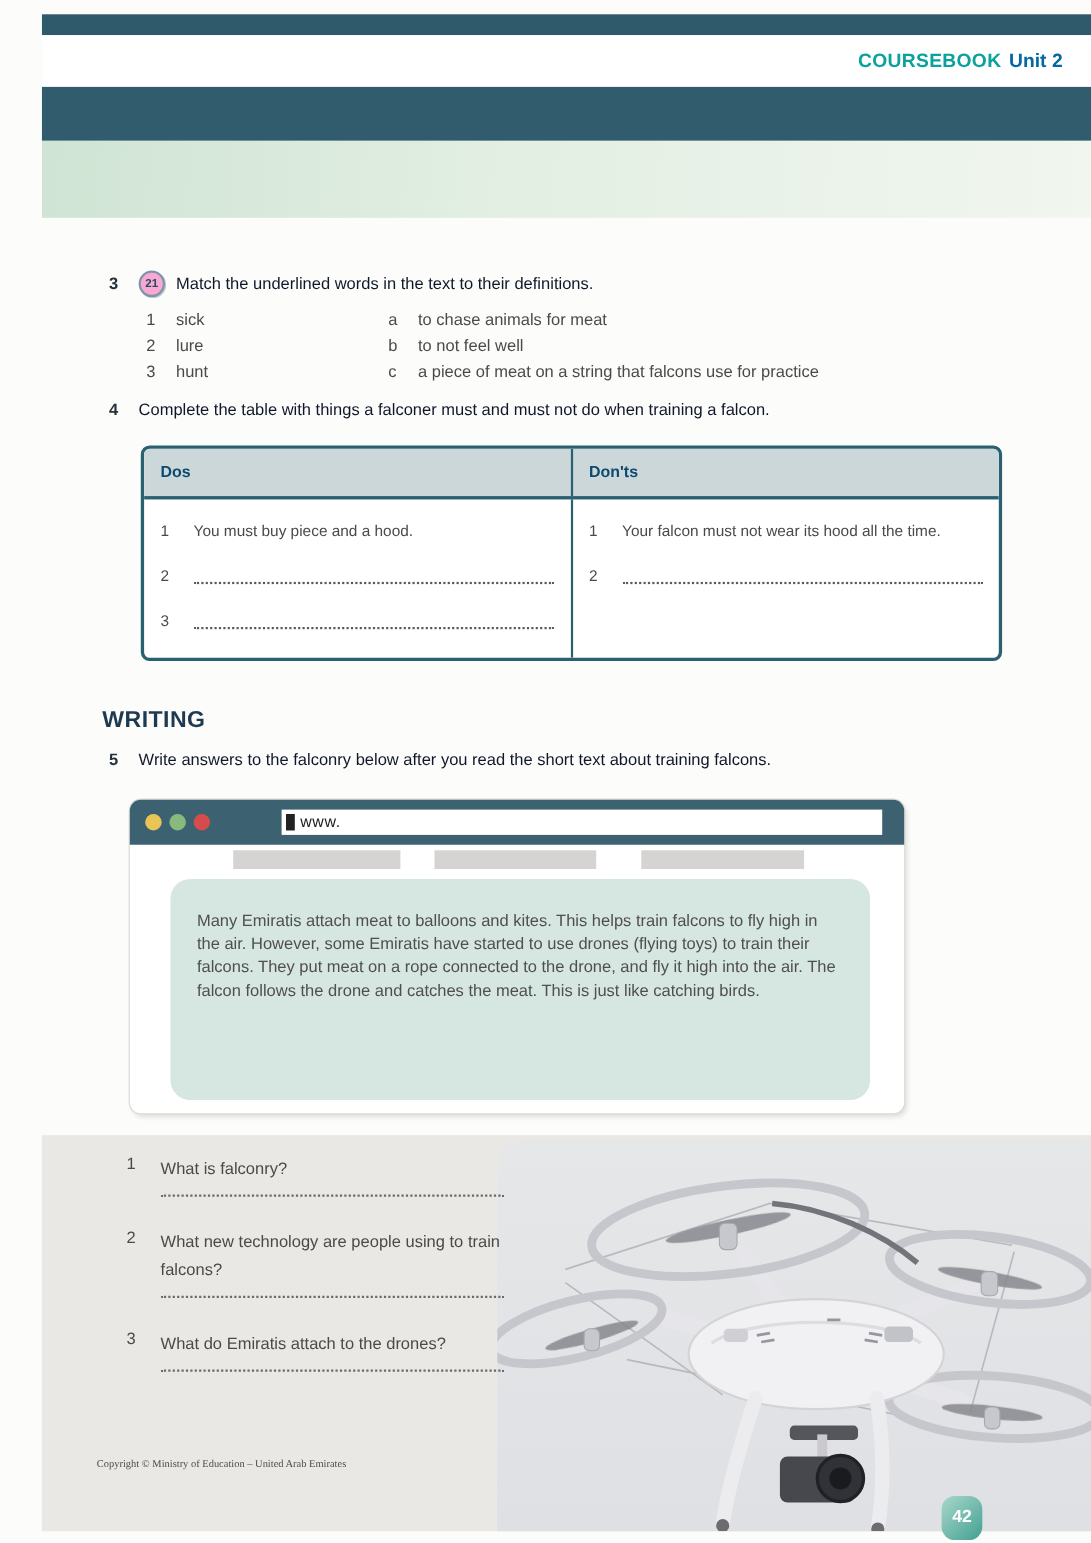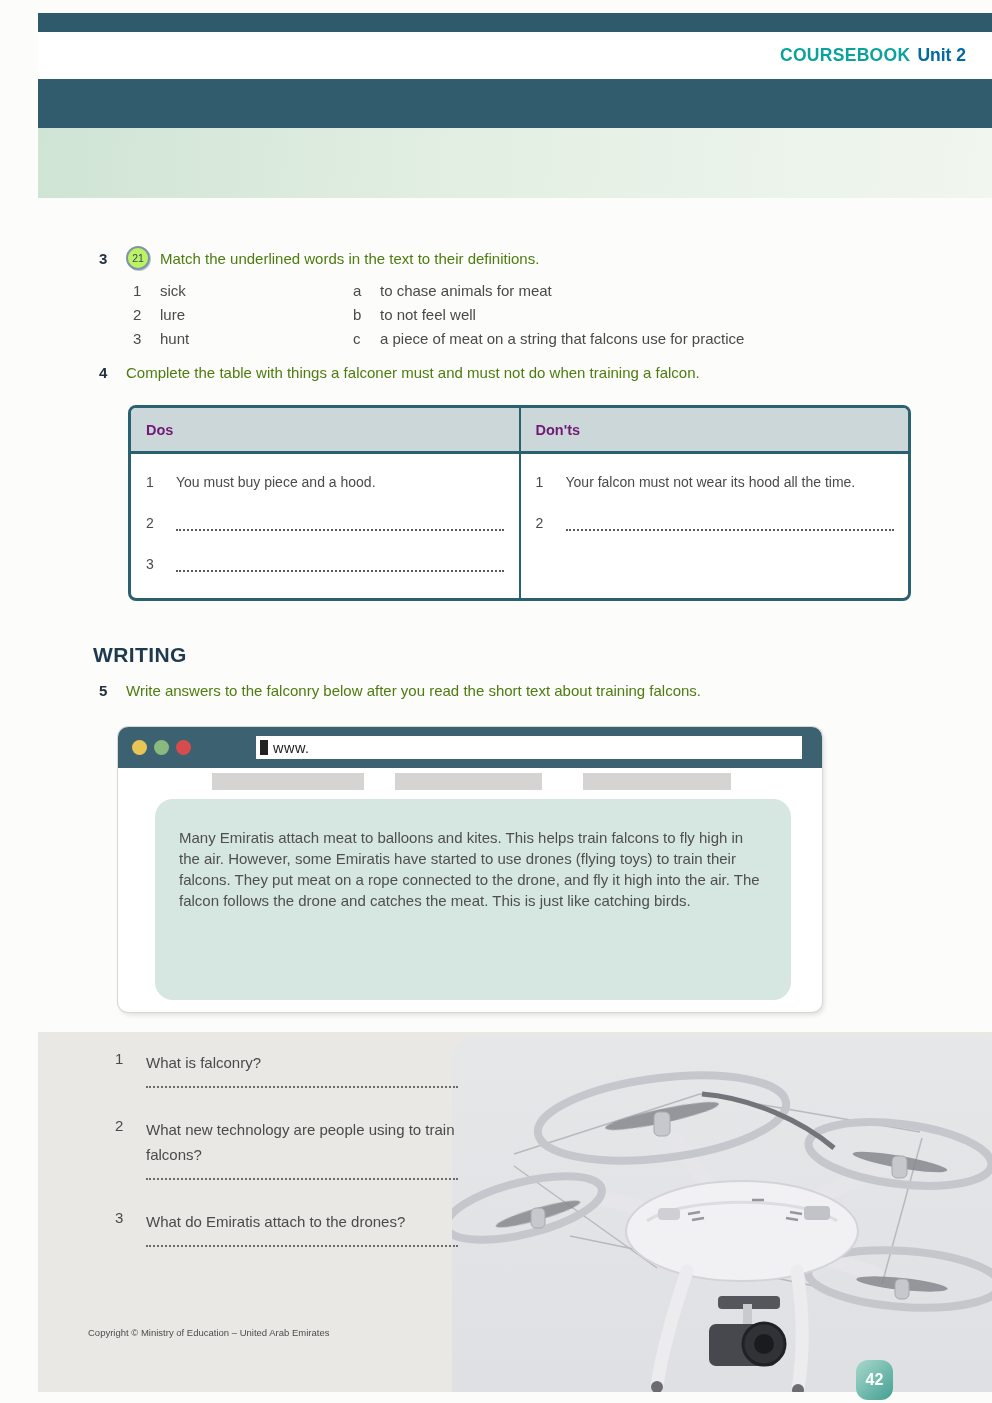--- a/index.html
+++ b/index.html
@@ -15,42 +15,42 @@
   .unit  { color:#0369a1; }
   .band-dark { position:absolute; left:38px; top:79px; width:954px; height:49px; background:#305c6d; }
   .band-mint { position:absolute; left:38px; top:128px; width:954px; height:70px;
                background:linear-gradient(95deg,#cfe4d4 0%, #e3efe3 45%, #f1f6ef 100%); }
   .lower-gray { position:absolute; left:0; top:1032px; width:992px; height:360px; background:#e9e8e4; }
   .left-margin { position:absolute; left:0; top:0; width:38px; height:1403px; background:#fcfcfa; z-index:4; }
 
   
   .ex-head { display:flex; align-items:center; gap:10px; }
   .ex-num  { font-weight:bold; font-size:15px; color:#23303e; width:17px; }
-  .ex-instr{ font-size:15px; color:#4d7c0f; }
-  .audio-icon { width:24px; height:24px; border-radius:50%; background:#bef264; border:2px solid #7e95a8;
-                display:flex; align-items:center; justify-content:center; font-size:10.5px; font-weight:normal;
+  .ex-instr{ font-size:15px; color:#0f172a; }
+  .audio-icon { width:24px; height:24px; border-radius:50%; background:#f9a8d4; border:2px solid #7e95a8;
+                display:flex; align-items:center; justify-content:center; font-size:10.5px; font-weight:bold;
                 color:#2c4a60; flex:0 0 auto; box-shadow:1px 1px 0 #b9c6d2; }
 
   .ex3 { position:absolute; left:99px; top:246px; width:840px; }
   .match-grid { margin-top:12px; margin-left:34px; }
   .match-row { display:flex; font-size:15px; color:#4a4a4a; margin-bottom:7px; }
   .m-num { width:27px; color:#4a4a4a; }
   .m-word { width:193px; }
   .m-letter { width:27px; }
   .m-def { flex:1; }
 
   .ex4-head { position:absolute; left:99px; top:364px; width:860px; }
   .it { }
 
   
   .falcon-table { position:absolute; left:128px; top:405px; width:783px; height:196px;
                   border:3px solid #2a6170; border-radius:8px; overflow:hidden; background:#ffffff; }
   .t-header { display:flex; height:46px; background:#ccd7da; border-bottom:3px solid #2a6170; }
   .t-h-cell { flex:1; display:flex; align-items:center; padding-left:15px; font-weight:bold;
-              font-size:14.5px; color:#701a75; }
+              font-size:14.5px; color:#0c4a6e; }
   .t-h-cell + .t-h-cell { border-left:2px solid #2a6170; }
   .t-body { display:flex; height:144px; }
   .t-cell { flex:1; padding:20px 14px 0 15px; font-size:14px; color:#4a4a4a; }
   .t-cell + .t-cell { border-left:2px solid #2a6170; }
   .t-row { display:flex; margin-bottom:25px; align-items:flex-end; }
   .t-row .n { width:30px; }
   .dotline { width:328px; border-bottom:2px dotted #5a5a5a; height:14px; }
 
   .writing { position:absolute; left:93px; top:643px; font-size:21px; font-weight:bold;
              color:#1e3a50; letter-spacing:0.4px; }
@@ -78,21 +78,21 @@
   .content-box p { font-size:15px; line-height:21px; color:#4f4f4f; margin-bottom:12px; }
 
   
   .questions { position:absolute; left:115px; top:1050px; width:348px; z-index:3; }
   .q-block { margin-bottom:29px; }
   .q { display:flex; font-size:15px; color:#4a4a4a; }
   .q-num { width:31px; }
   .q-text { flex:1; line-height:25px; }
   .q-line { margin:11px 0 0 31px; width:312px; border-bottom:2px dotted #6a6a6a; height:2px; }
 
-  .copyright { position:absolute; left:88px; top:1327px; font-size:9.5px; color:#4c4c4c; z-index:3; }
+  .copyright { position:absolute; left:88px; top:1327px; font-size:9.5px; color:#4c4c4c; z-index:3;font-family:Liberation Serif, serif; }
   .page-badge { position:absolute; left:856px; top:1360px; width:37px; height:40px; z-index:5;
                 background:linear-gradient(135deg,#a8d8cc,#43a092); color:#fff; font-weight:bold;
                 font-size:16px; display:flex; align-items:center; justify-content:center;border-radius:12px; }
 
   .photo { position:absolute; left:452px; top:1036px; width:540px; height:356px; z-index:2;
            background:linear-gradient(180deg,#e6e7e9,#dfe0e3); border-radius:26px 10px 0 0; overflow:hidden; }
 </style>
 </head>
 <body>
 

